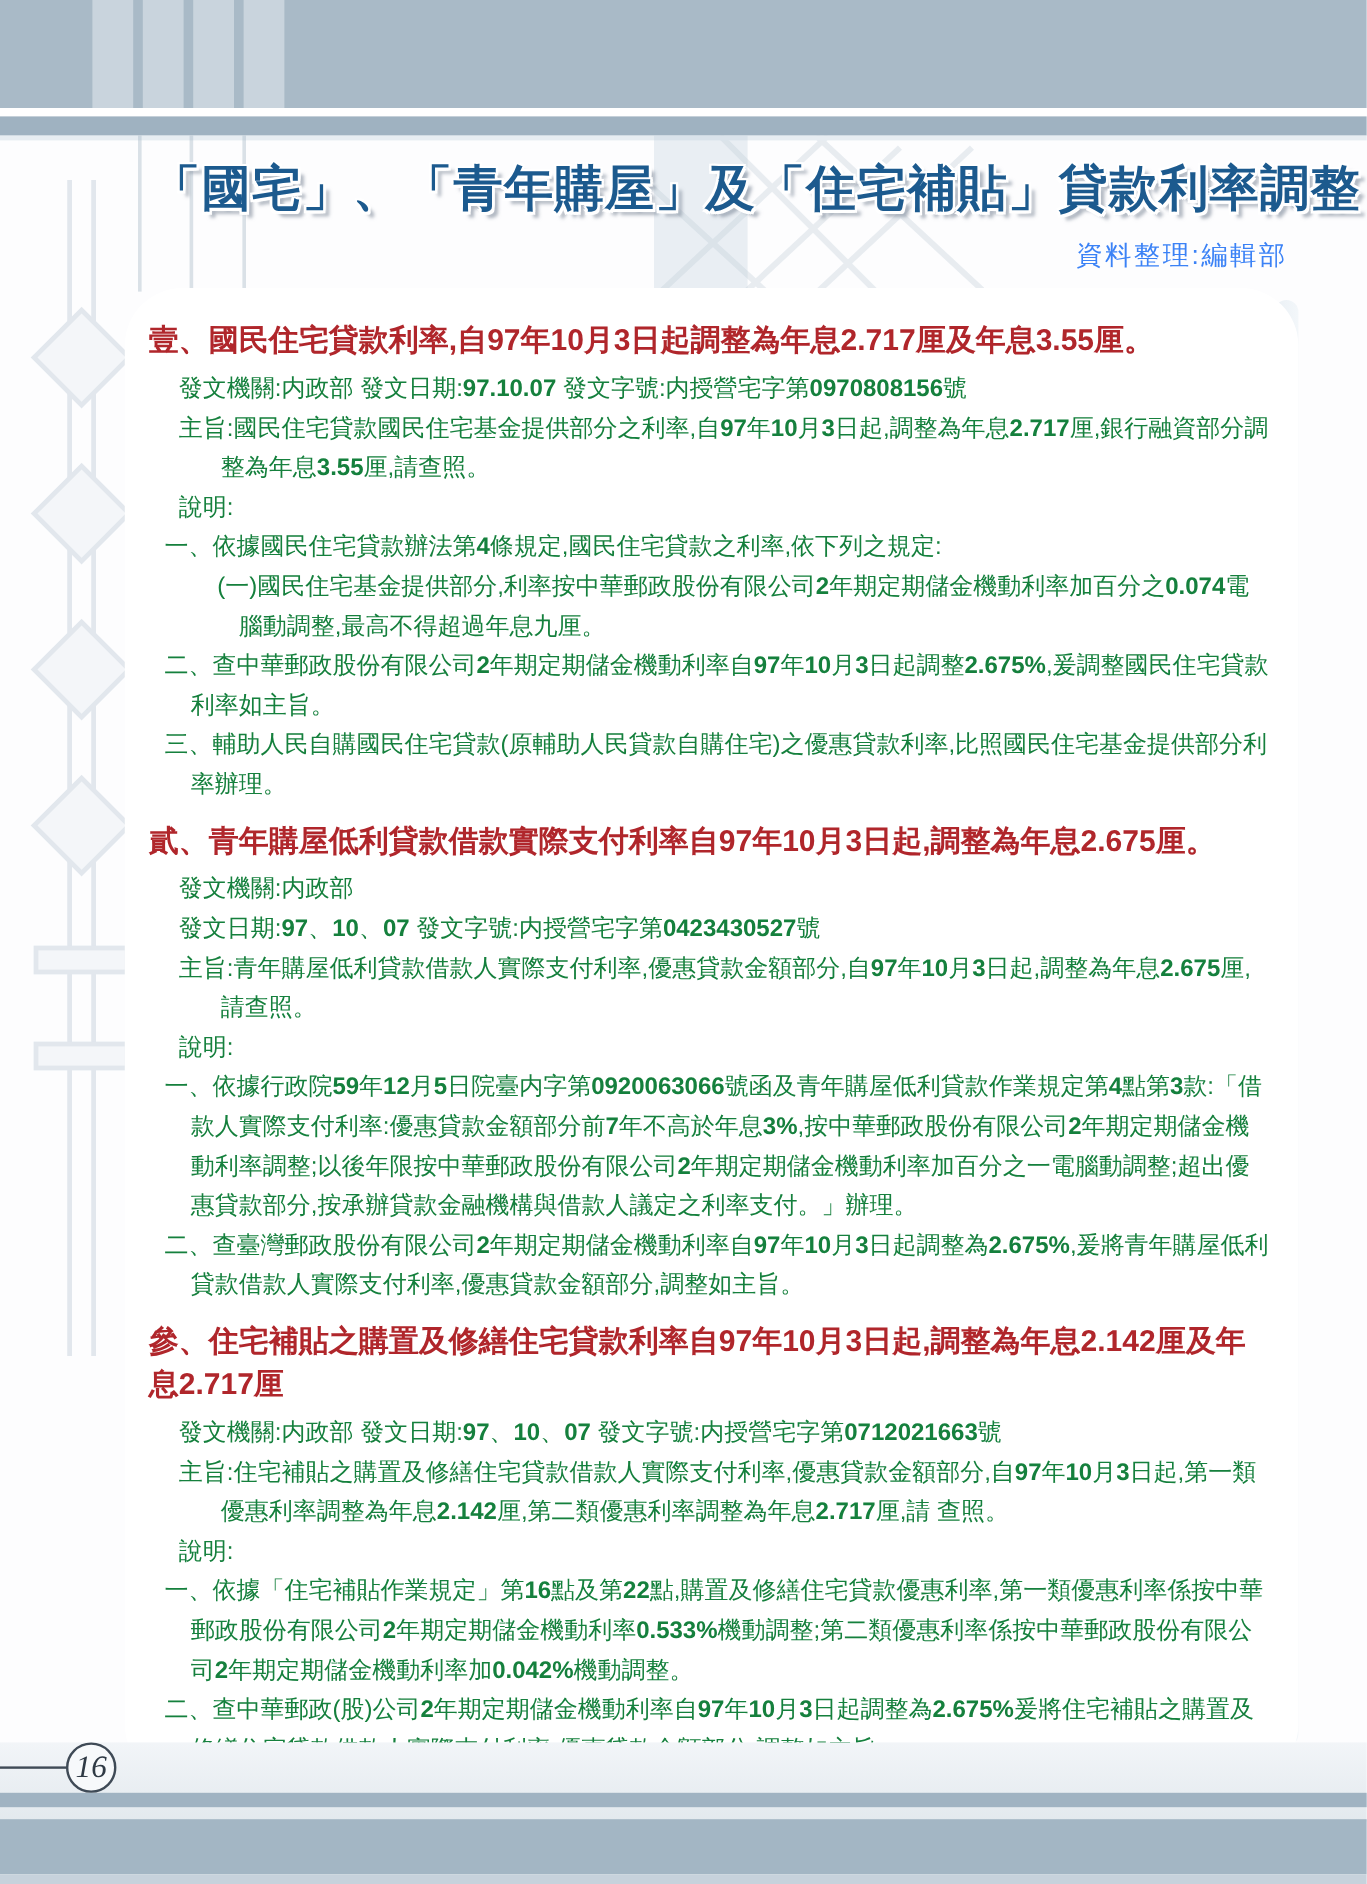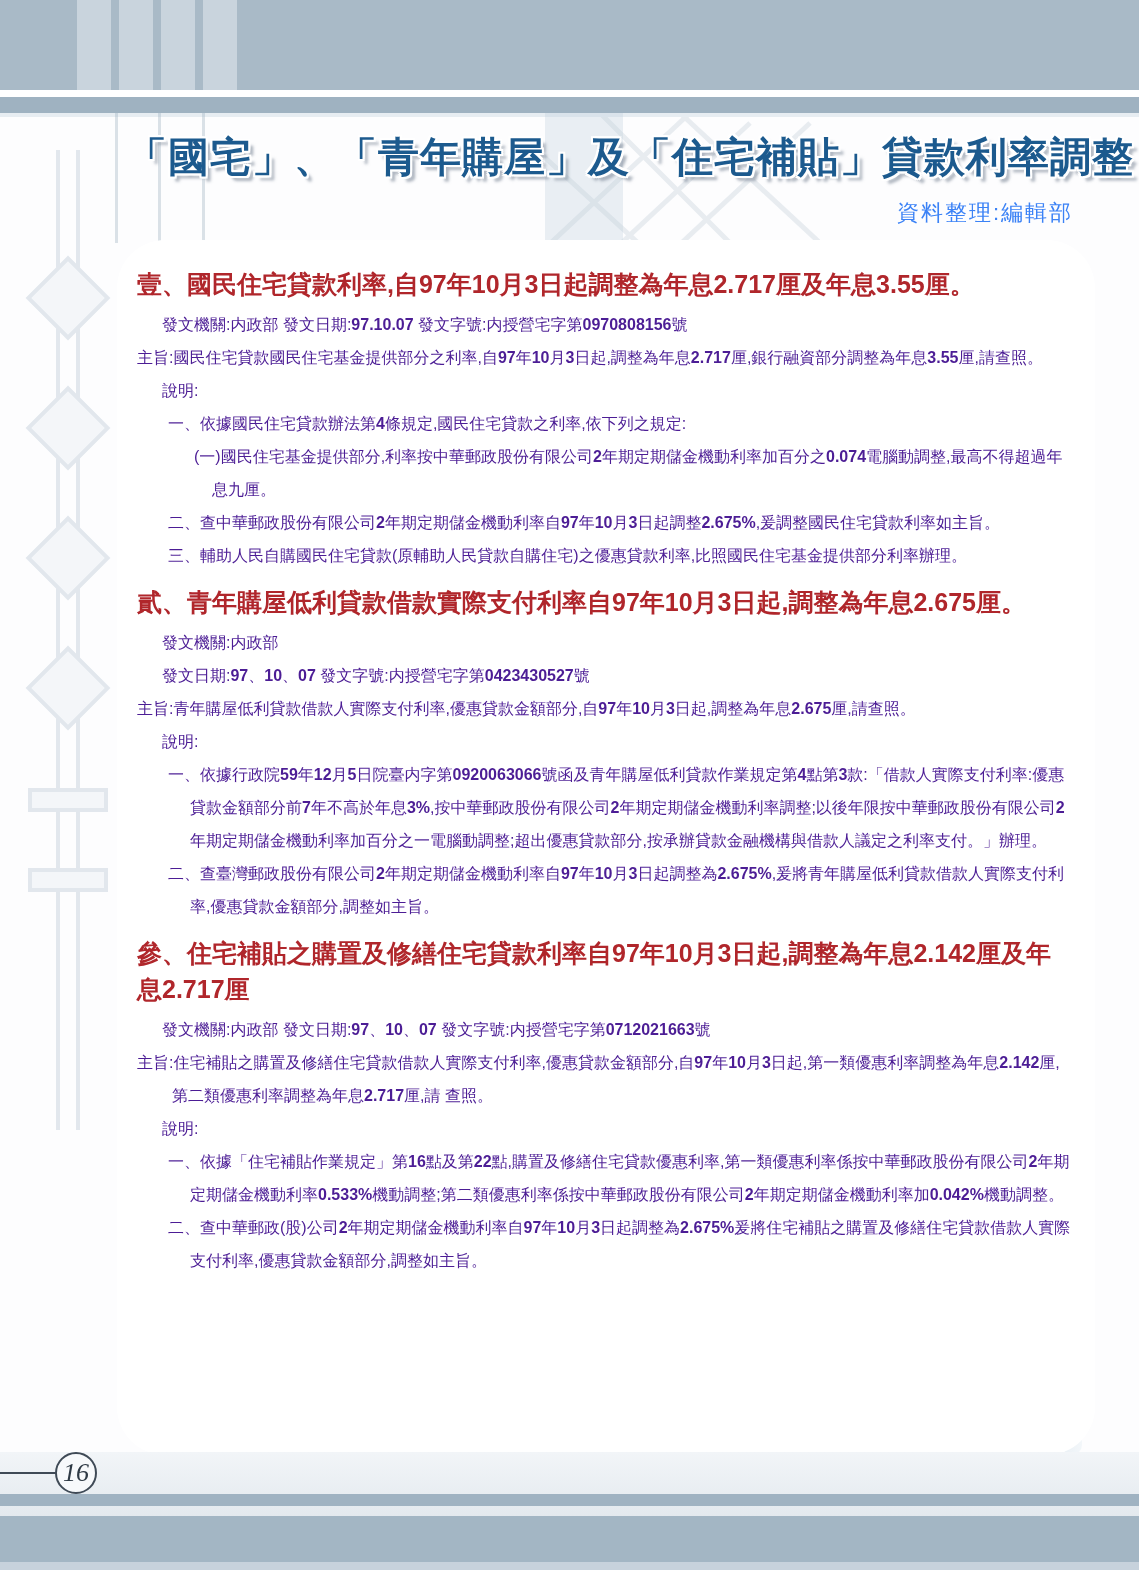--- a/index.html
+++ b/index.html
@@ -34,37 +34,37 @@
       5px 5px 3px rgba(120,132,148,.6);
     margin-left: 38px;
   }
   .byline{
     position:absolute;top:198px;right:66px;
     font-size:22px;color:#3b82f6;letter-spacing:2px;
   }
 
   
   .panel{
-    position:absolute;left:117px;top:240px;width:978px;min-height:1215px;
+    position:absolute;left:104px;top:240px;width:978px;min-height:1215px;
     background:#ffffff;border-radius:48px;
     padding:14px 24px 10px 20px;box-sizing:border-box;
   }
   .panel-edge{
     position:absolute;left:1062px;top:250px;width:20px;height:1205px;
     background:linear-gradient(to right,#eaf0f5,#f3f7fa);border-radius:10px;
   }
   .sec-heading{
     margin:12px 0 6px 0;
     font-size:25px;line-height:36px;font-weight:bold;color:#b0262b;
   }
-  .para{font-size:16px;line-height:33px;color:#4c1d95;margin:0;}
+  .para{font-size:20px;line-height:33px;color:#15803d;margin:0;}
   .para b{font-family:"Liberation Sans",sans-serif;}
   .p-meta{margin-left:25px;}
-  .p-subject{padding-left:35px;text-indent:-35px;}
-  .p-item{margin-left:31px;padding-left:22px;text-indent:-22px;}
+  .p-subject{margin-left:25px;padding-left:35px;text-indent:-35px;}
+  .p-item{margin-left:13px;padding-left:22px;text-indent:-22px;}
   .p-subitem{margin-left:57px;padding-left:18px;text-indent:-18px;}
 
   
   .pageno-line{position:absolute;left:0;top:1472px;width:72px;height:2px;background:#3f4a56;}
   .pageno{
     position:absolute;left:55px;top:1452px;width:42px;height:42px;border-radius:50%;
     border:2px solid #3f4a56;background:#f7f9fb;box-sizing:border-box;
     font-family:"Liberation Serif",serif;font-style:italic;font-size:26px;color:#2f3a45;
     display:flex;align-items:center;justify-content:center;
   }

